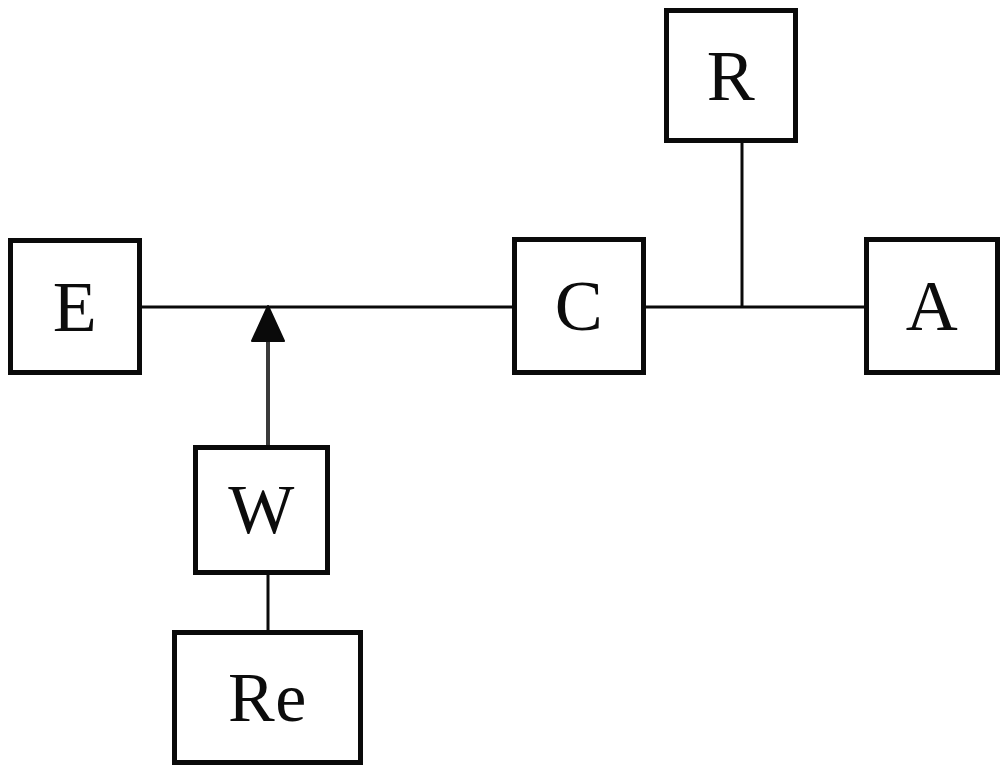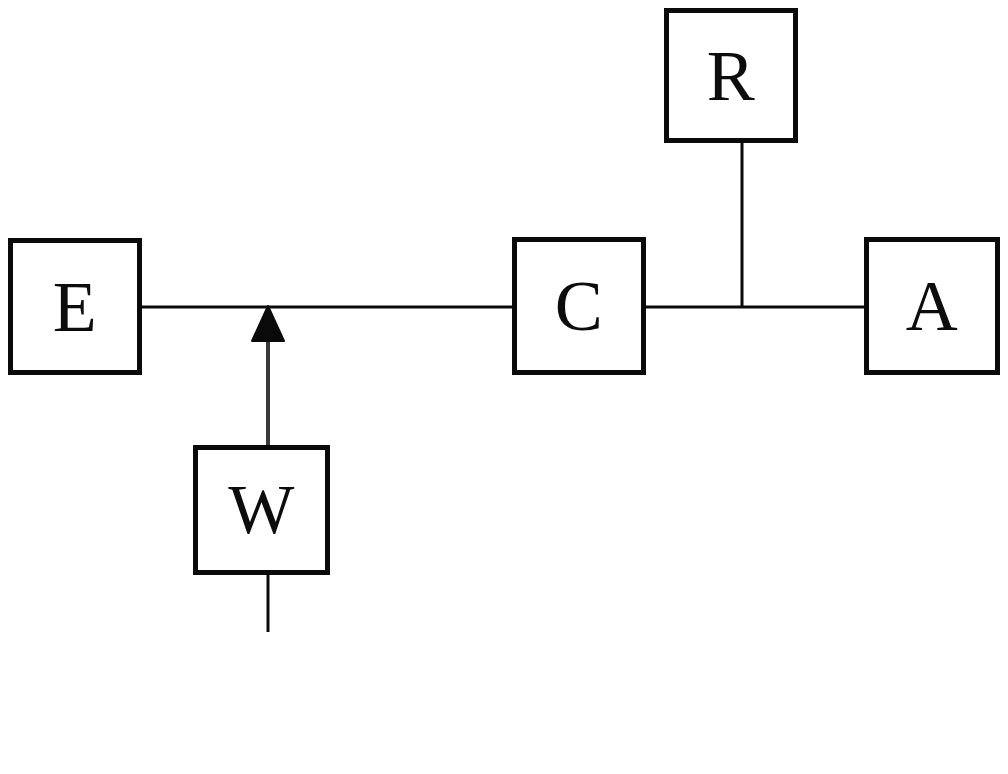--- a/index.html
+++ b/index.html
@@ -74,14 +74,17 @@
   </div>
 
   <div class="node" style="left:664px; top:8px; width:134px; height:135px;">
     <span class="node-label" style="font-size:72px;">R</span>
   </div>
 
   <div class="node" style="left:193px; top:445px; width:137px; height:130px;">
     <span class="node-label" style="font-size:70px;">W</span>
   </div>
 
+  <div class="node" style="left:172px; top:630px; width:191px; height:135px;">
+    <span class="node-label" style="font-size:70px;">Re</span>
+  </div>
 
 </div>
 
 </body></html>

